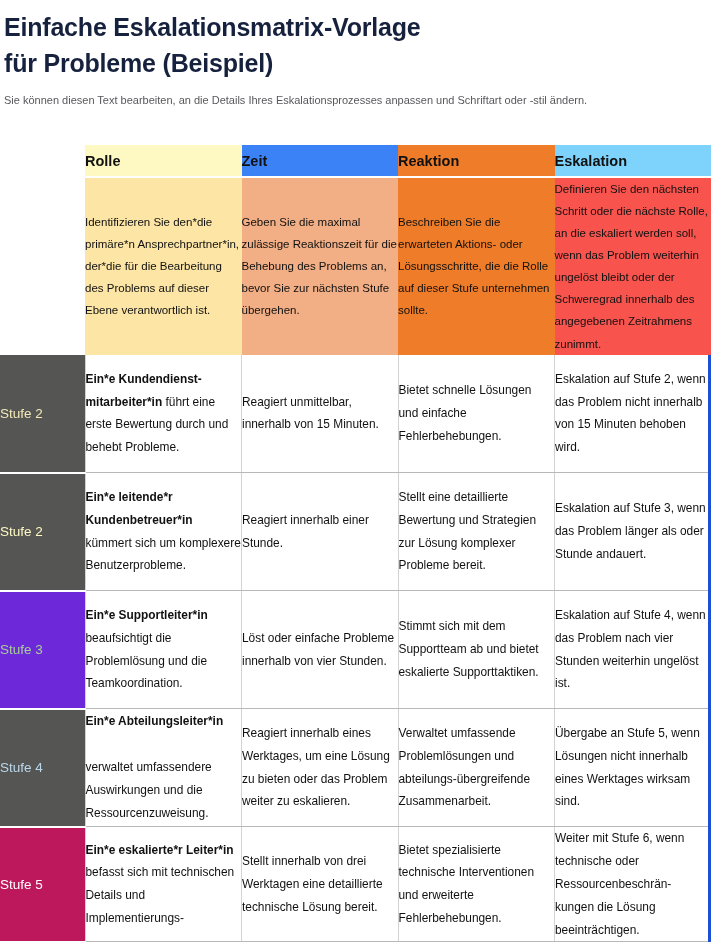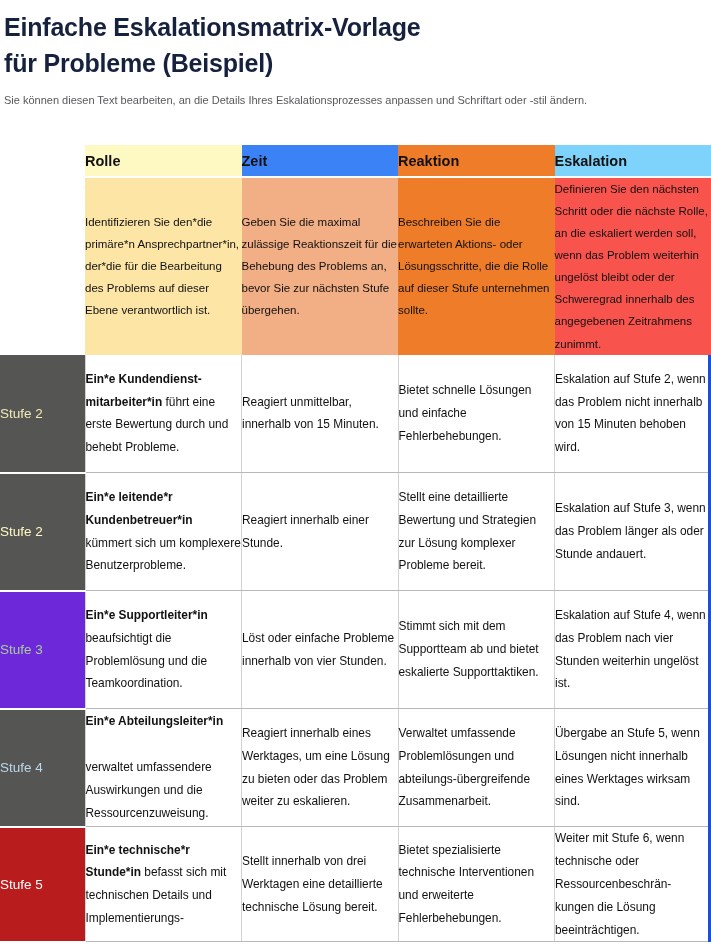--- a/index.html
+++ b/index.html
@@ -206,20 +206,20 @@
       <td class="cell last">Eskalation auf Stufe 4, wenn das Problem nach vier Stunden weiterhin ungelöst ist.</td>
     </tr>
     <tr class="row-4">
       <td class="stage" id="s3" style="color: rgb(187, 215, 236); background: rgb(85, 85, 83);">Stufe 4</td>
       <td class="cell first"><b id="rb3">Ein*e Abteilungsleiter*in</b><br><br><span id="rr3">verwaltet umfassendere Auswirkungen und die Ressourcenzuweisung.</span></td>
       <td class="cell">Reagiert innerhalb eines Werktages, um eine Lösung zu bieten oder das Problem weiter zu eskalieren.</td>
       <td class="cell">Verwaltet umfassende Problemlösungen und abteilungs-übergreifende Zusammenarbeit.</td>
       <td class="cell last">Übergabe an Stufe 5, wenn Lösungen nicht innerhalb eines Werktages wirksam sind.</td>
     </tr>
     <tr class="row-5">
-      <td class="stage" id="s4" style="color: rgb(255, 255, 255); background: #b91c1c;">Stufe 5</td>
-      <td class="cell first"><b id="rb4">Ein*e technische*r Stunde*in</b> <span id="rr4">befasst sich mit technischen Details und Implementierungs-</span></td>
+      <td class="stage" id="s4" style="color: rgb(255, 255, 255); background: #be185d;">Stufe 5</td>
+      <td class="cell first"><b id="rb4">Ein*e eskalierte*r Leiter*in</b> <span id="rr4">befasst sich mit technischen Details und Implementierungs-</span></td>
       <td class="cell">Stellt innerhalb von drei Werktagen eine detaillierte technische Lösung bereit.</td>
       <td class="cell">Bietet spezialisierte technische Interventionen und erweiterte Fehlerbehebungen.</td>
       <td class="cell last">Weiter mit Stufe 6, wenn technische oder Ressourcenbeschrän-kungen die Lösung beeinträchtigen.</td>
     </tr>
   </tbody>
 </table>
 
 </body></html>

